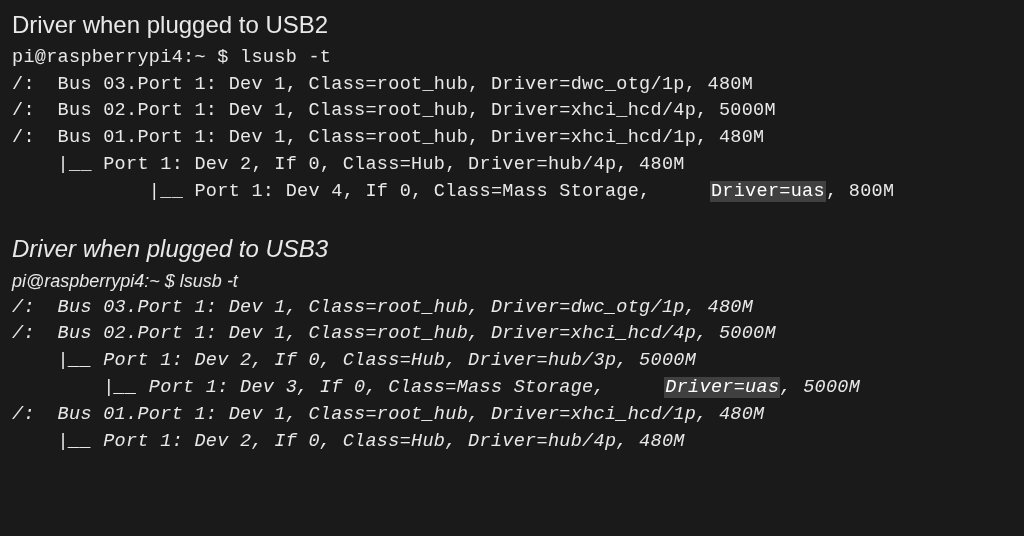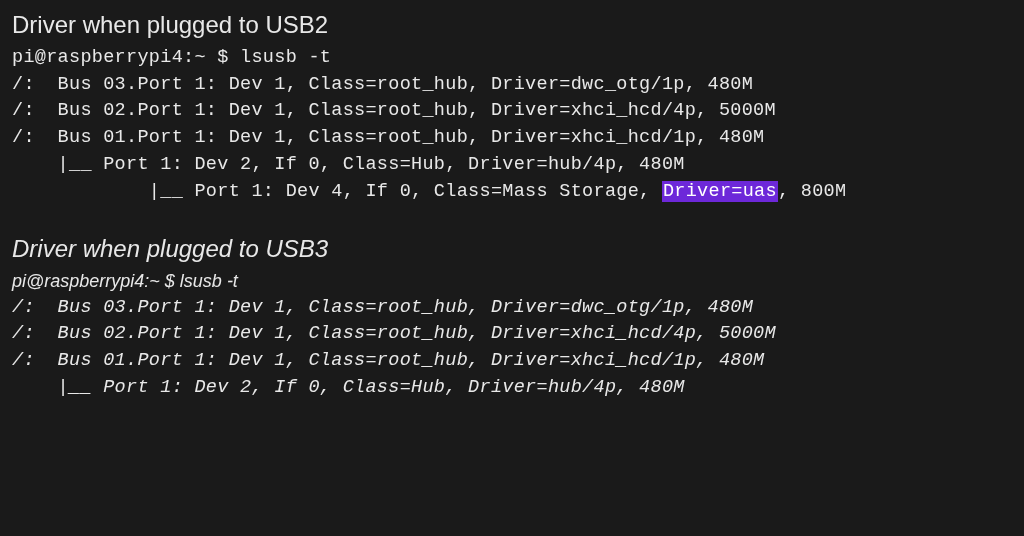--- a/index.html
+++ b/index.html
@@ -22,23 +22,24 @@
       letter-spacing: 0;
       margin-bottom: 2px;
     }
     .prompt-line {
       white-space: pre;
     }
     .output-line {
       white-space: pre;
     }
     .hl {
-      background: #6d28d9;
+      background: #404040;
       color: #ffffff;
       padding: 0 1px;
+      margin-left: 48px;
     }
     .block2 {
       margin-top: 26px;
       font-style: italic;
     }
     .prompt2 {
       font-family: 'Segoe UI', Arial, sans-serif;
       font-size: 18px;
       letter-spacing: 0;
     }
@@ -57,16 +58,18 @@
       <div class="output-line"><span>            |__ Port 1: Dev 4, If 0, Class=Mass Storage, </span><span class="hl">Driver=uas</span><span>, 800M</span></div>
     </div>
 </div>
 
 <div class="block2">
   <div class="section-header">Driver when plugged to USB3</div>
   <div class="prompt-line prompt2">pi@raspberrypi4:~ $ lsusb -t</div>
   <div id="b2-lines">
       <div class="output-line">/:  Bus 03.Port 1: Dev 1, Class=root_hub, Driver=dwc_otg/1p, 480M</div>
       <div class="output-line">/:  Bus 02.Port 1: Dev 1, Class=root_hub, Driver=xhci_hcd/4p, 5000M</div>
+      <div class="output-line">    |__ Port 1: Dev 2, If 0, Class=Hub, Driver=hub/3p, 5000M</div>
+      <div class="output-line"><span>        |__ Port 1: Dev 3, If 0, Class=Mass Storage, </span><span class="hl">Driver=uas</span><span>, 5000M</span></div>
       <div class="output-line">/:  Bus 01.Port 1: Dev 1, Class=root_hub, Driver=xhci_hcd/1p, 480M</div>
       <div class="output-line">    |__ Port 1: Dev 2, If 0, Class=Hub, Driver=hub/4p, 480M</div>
     </div>
 </div>
 
 </body></html>

